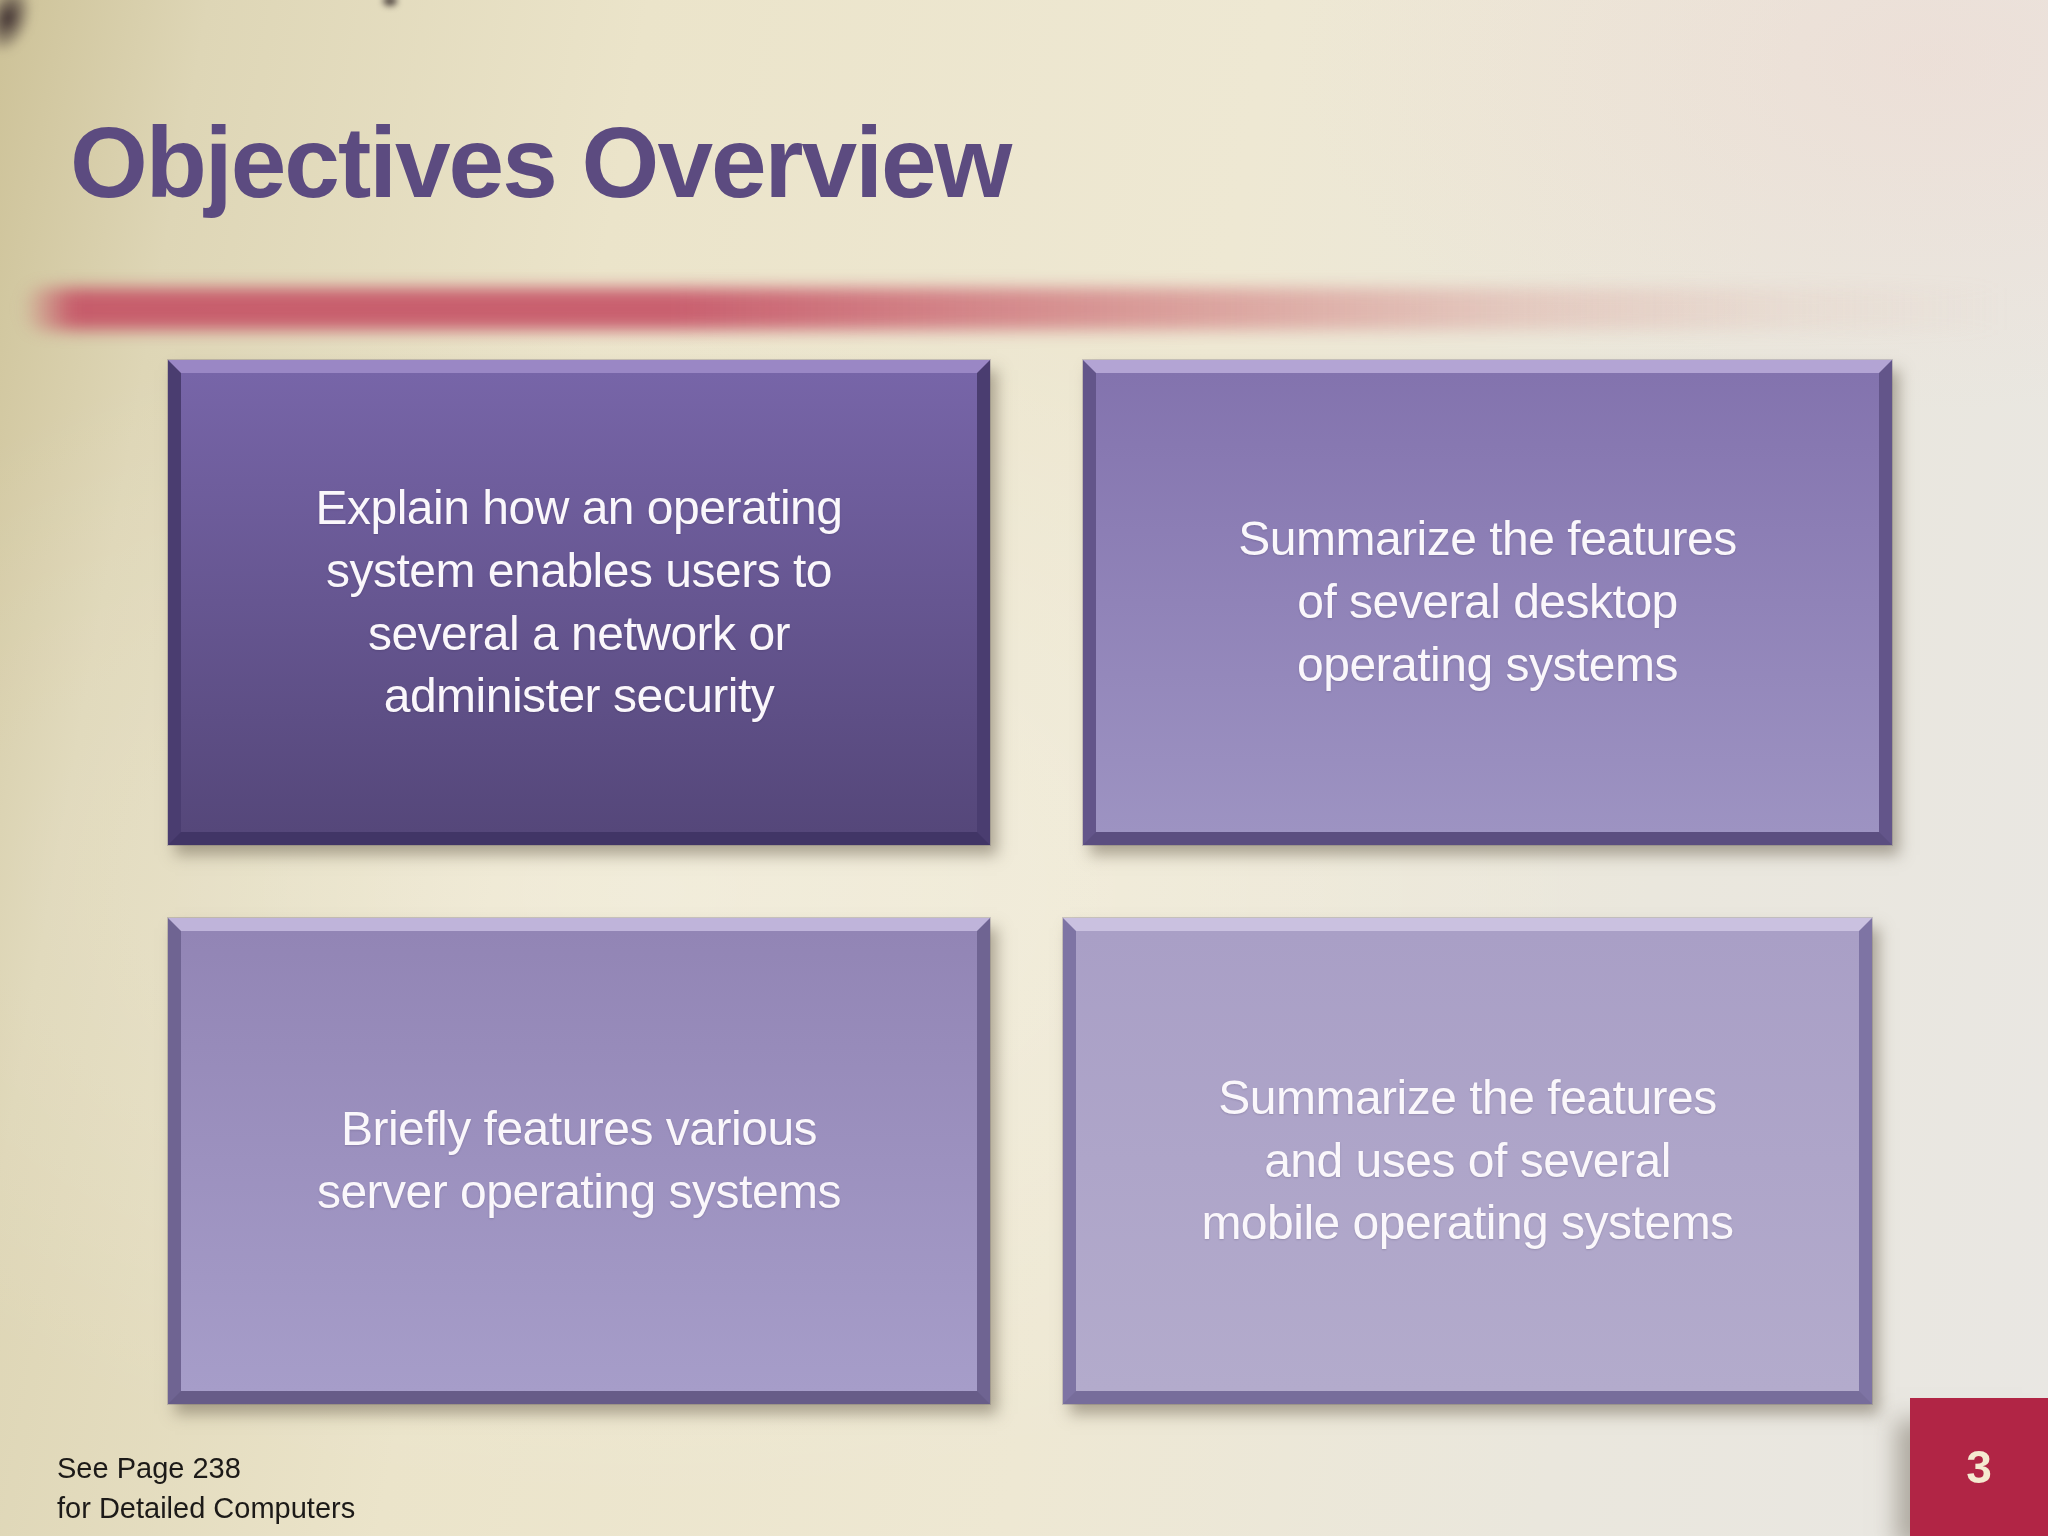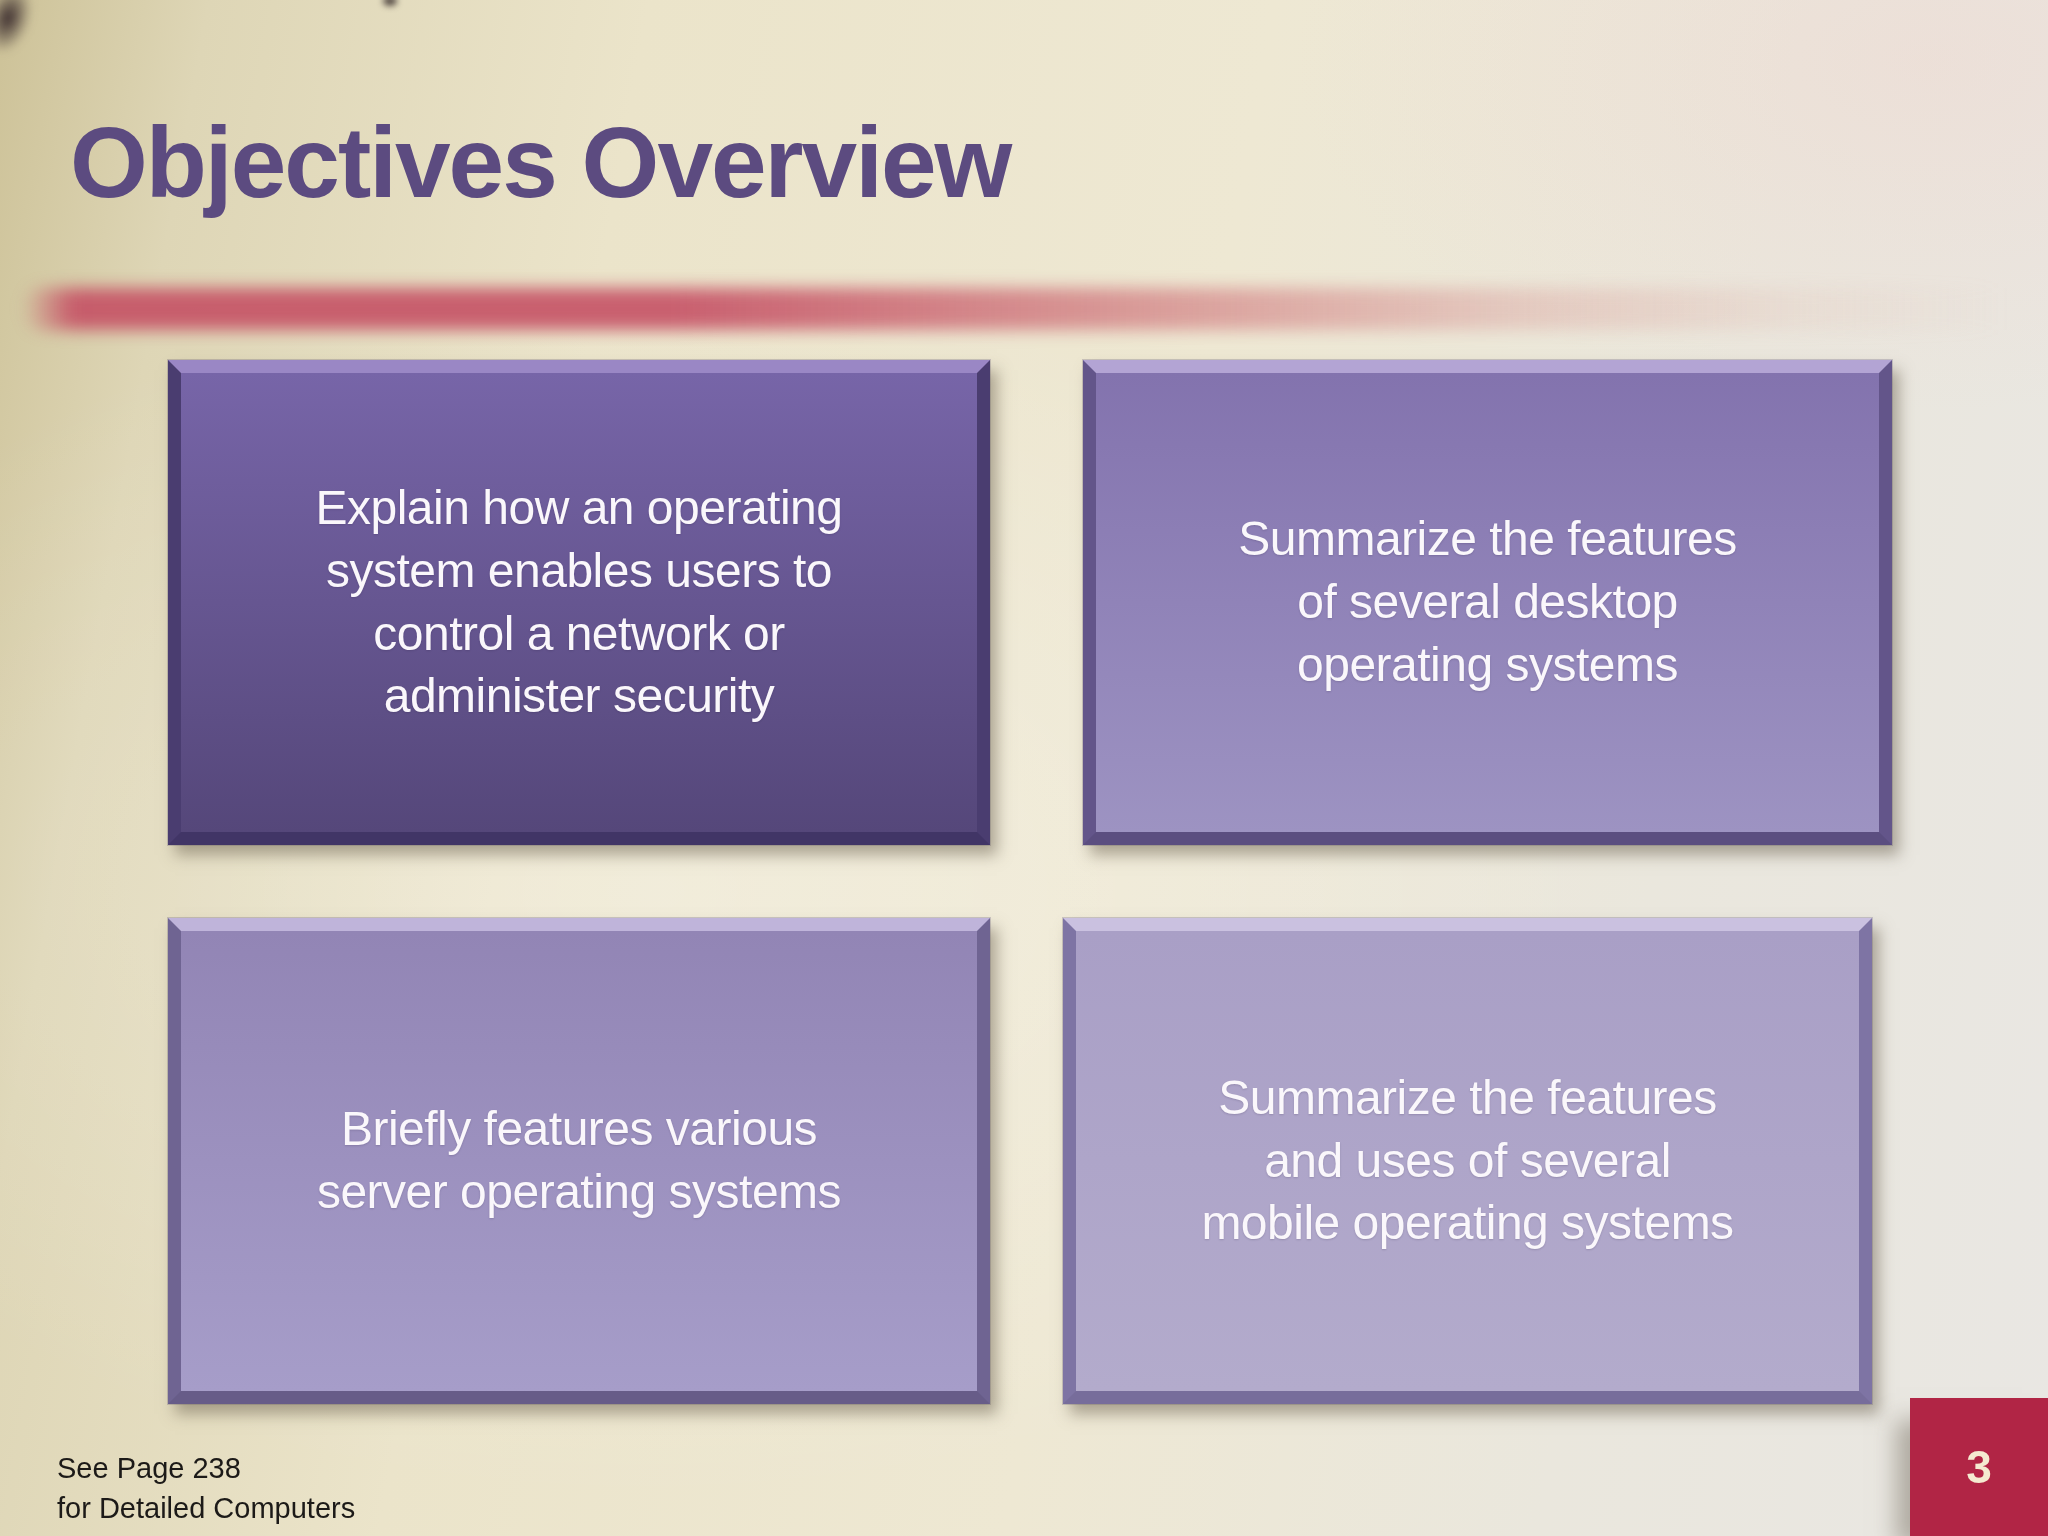--- a/index.html
+++ b/index.html
@@ -118,21 +118,21 @@
 <div class="slide">
 
   <div class="corner-artifact"></div>
   <div class="corner-speck"></div>
 
   <h1 class="title">Objectives Overview</h1>
 
   <div class="ribbon"></div>
 
   <div class="obox box1">
-    <div class="inner">Explain how an operating system enables users to control a network or administer security</div>
+    <div class="inner">Explain how an operating system enables users to several a network or administer security</div>
   </div>
 
   <div class="obox box2">
     <div class="inner">Summarize the features of several desktop operating systems</div>
   </div>
 
   <div class="obox box3">
     <div class="inner">Briefly features various server operating systems</div>
   </div>
 

